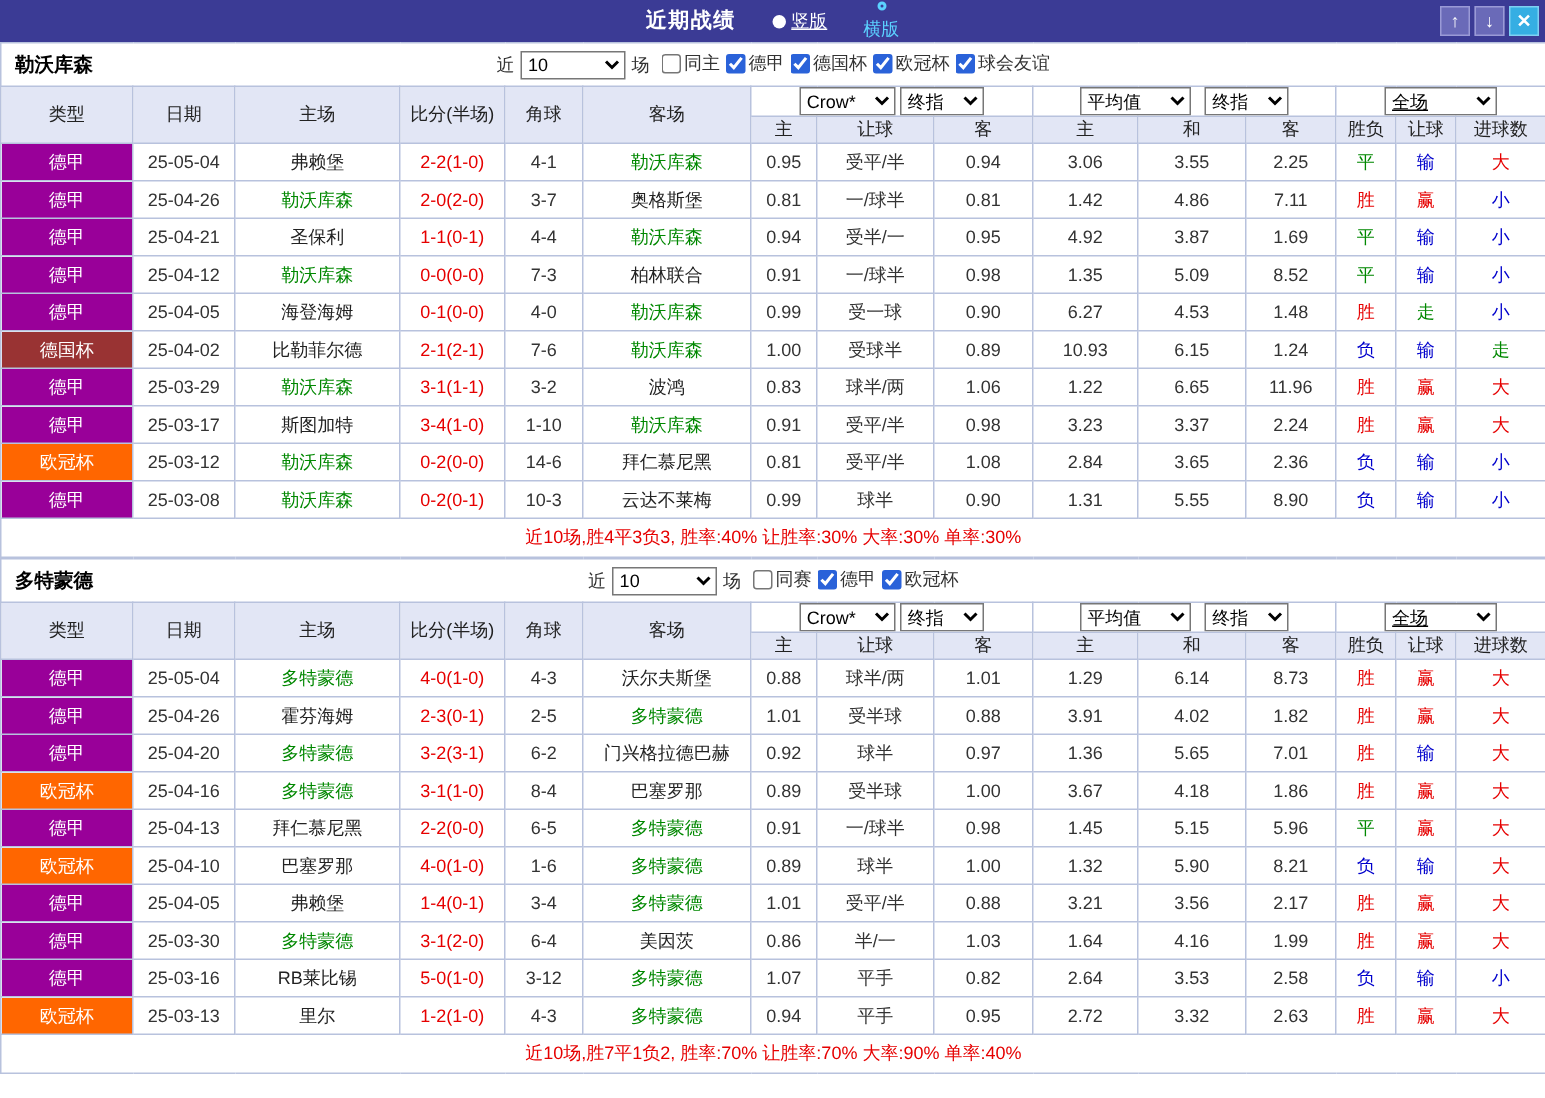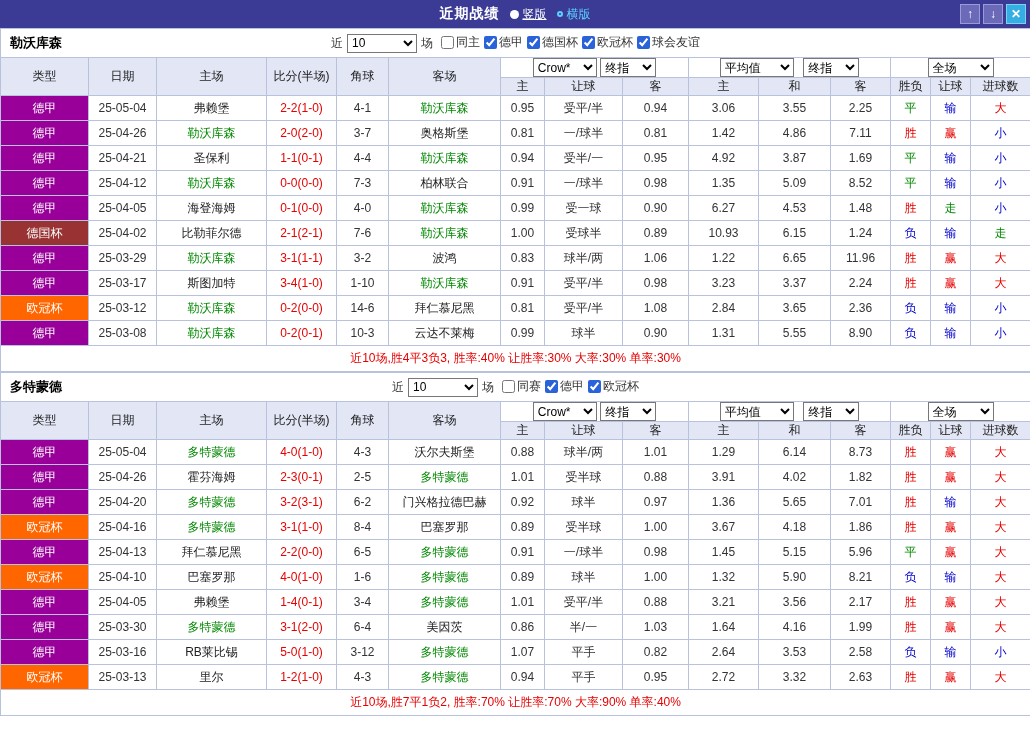--- a/index.html
+++ b/index.html
@@ -8,28 +8,28 @@
     width:1030px;
     font-family:"Liberation Sans","DejaVu Sans",sans-serif;
     font-size:12px;
     color:#333;
   }
   .page { width:1030px; }
 
   
   .titlebar {
     height:28px; background:#3b3b95; position:relative;
-    display:flex; align-items:center; justify-content:center; gap:10px;
+    display:flex; align-items:center; justify-content:center; gap:24px;
   }
   .tb-title { color:#fff; font-weight:bold; font-size:14px; letter-spacing:1px; }
   .tb-radio { display:inline-flex; align-items:center; gap:4px; cursor:pointer; font-size:12px; }
   .tb-radio .dot { width:9px; height:9px; border-radius:50%; display:inline-block; }
   .tb-radio.plain { color:#ffffff;text-decoration:underline; }
   .tb-radio.plain .dot { background:#ffffff; }
-  .tb-radio.active { color:#5bd1ff; }
+  .tb-radio.active { color:#5bd1ff;flex-direction:column; }
   .tb-radio.active .dot { background:transparent; border:2px solid #5bd1ff; width:6px; height:6px; }
   .tb-right { position:absolute; right:4px; top:4px; display:flex; gap:3px; }
   .tb-btn {
     width:20px; height:20px; border:1px solid #9a9ad6; background:#6a6ab8;
     color:#fff; font-size:12px; line-height:18px; text-align:center; cursor:pointer; padding:0;
   }
   .tb-btn.close { background:#35aee3; border-color:#7fd0f2; font-weight:bold; }
 
   
   table.sec-table { width:1030px; border-collapse:collapse; table-layout:fixed; }
@@ -43,21 +43,21 @@
   .team-name { position:absolute; left:8px; font-weight:bold; font-size:13px; color:#000; }
   .filter-controls { display:inline-flex; align-items:center; gap:4px; }
   .filter-controls label.cb { display:inline-flex; align-items:center; cursor:pointer; }
   .filter-controls input[type=checkbox] { width:13px; height:13px; margin:0 2px 0 4px; vertical-align:middle; accent-color:#2a62d9; }
 
   select { font-size:12px; height:19px; border:1px solid #777; background:#fff; color:#000; }
   .sel-count { width:70px; }
   .sel-a { width:64px; }
   .sel-b { width:56px; }
   .sel-c { width:74px; margin-right:6px; }
-  .sel-e { width:66px; }
+  .sel-e { width:75px;text-decoration:underline; }
 
   tr.head-top th.lh { background:#e2e6f5; color:#222; font-size:12px; }
   tr.head-top td.dd-cell { background:#fff; height:20px; }
   tr.head-sub th.sh { background:#e2e6f5; color:#222; height:17px; font-size:12px; }
 
   tr.data-row td { height:25px; background:#fff; }
   td.type-cell { color:#fff; font-size:12px; }
   td.date-cell { color:#333; }
   td.team-cell { color:#222; }
   td.team-cell.self { color:#008800; }

